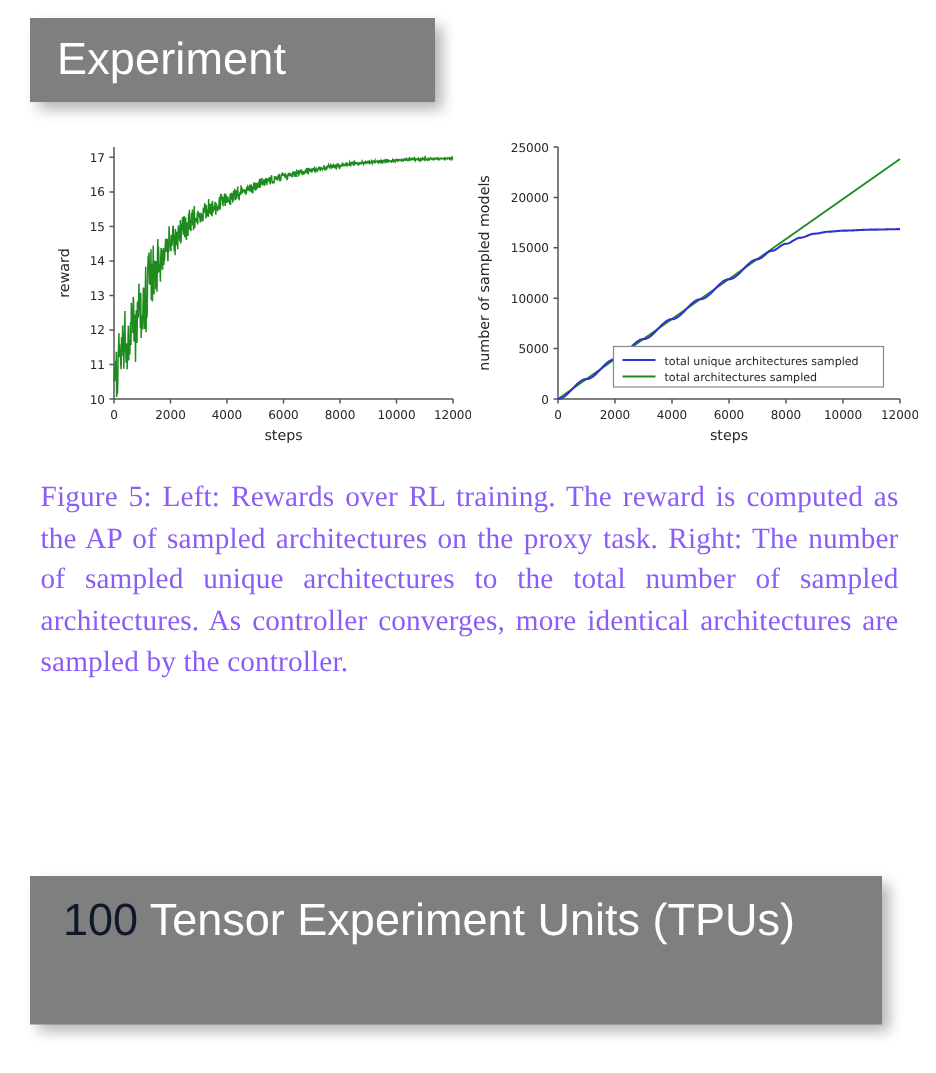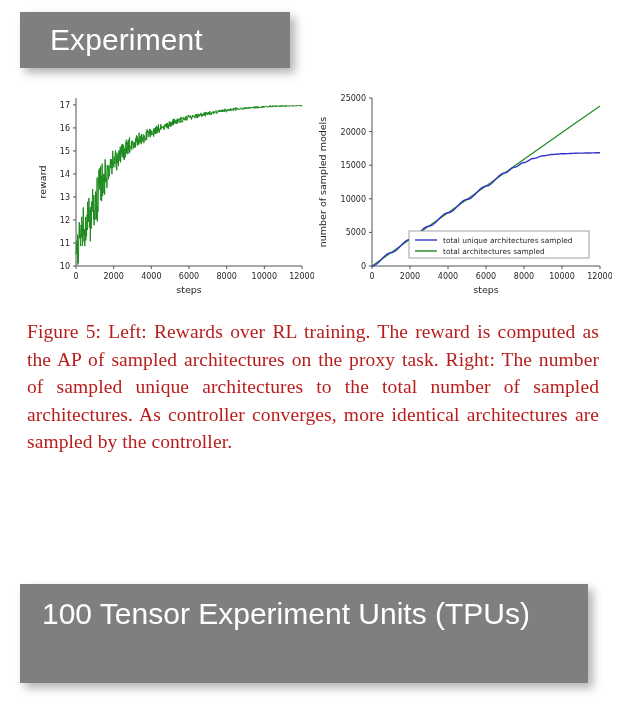--- a/index.html
+++ b/index.html
@@ -19,48 +19,48 @@
     background:#7f7f7f;
     box-shadow:5px 5px 9px rgba(0,0,0,0.30);
     color:#ffffff;
     font-family:"Liberation Sans", sans-serif;
     font-weight:400;
     box-sizing:border-box;
   }
   #title-banner{
     left:20px;top:12px;width:270px;height:56px;
     display:flex;align-items:center;
-    padding-left:30px;
+    padding-left:18px;
     font-size:30px;
     letter-spacing:0.1px;
   }
   #footer-banner{
     left:20px;top:584px;width:568px;height:99px;
     padding:10px 16px 0 22px;
     font-size:30px;
     line-height:39px;
   }
-  #footer-banner .num{color:#ffffff;}
+  #footer-banner .num{color:#0f172a;}
 
   
   #figure{
     position:absolute;left:0;top:88px;width:624px;height:215px;
   }
   .chart{position:absolute;top:0;height:215px;}
   #chart-left{left:34px;width:280px;}
   #chart-right{left:312px;width:300px;}
   .chart svg{display:block;}
 
   
   #caption{
     position:absolute;left:27px;top:318px;width:572px;
     font-family:"Liberation Serif", serif;
     font-size:19.5px;
     line-height:27.5px;
-    color:#b91c1c;
+    color:#8b5cf6;
     text-align:justify;
     text-justify:inter-word;
     letter-spacing:0.1px;
   }
   
   .tick{font-family:"DejaVu Sans","Liberation Sans",sans-serif;font-size:8px;fill:#262626;}
   .axlabel{font-family:"DejaVu Sans","Liberation Sans",sans-serif;font-size:9.5px;fill:#262626;}
   .legtext{font-family:"DejaVu Sans","Liberation Sans",sans-serif;font-size:7.4px;fill:#262626;}
 </style>
 </head>

